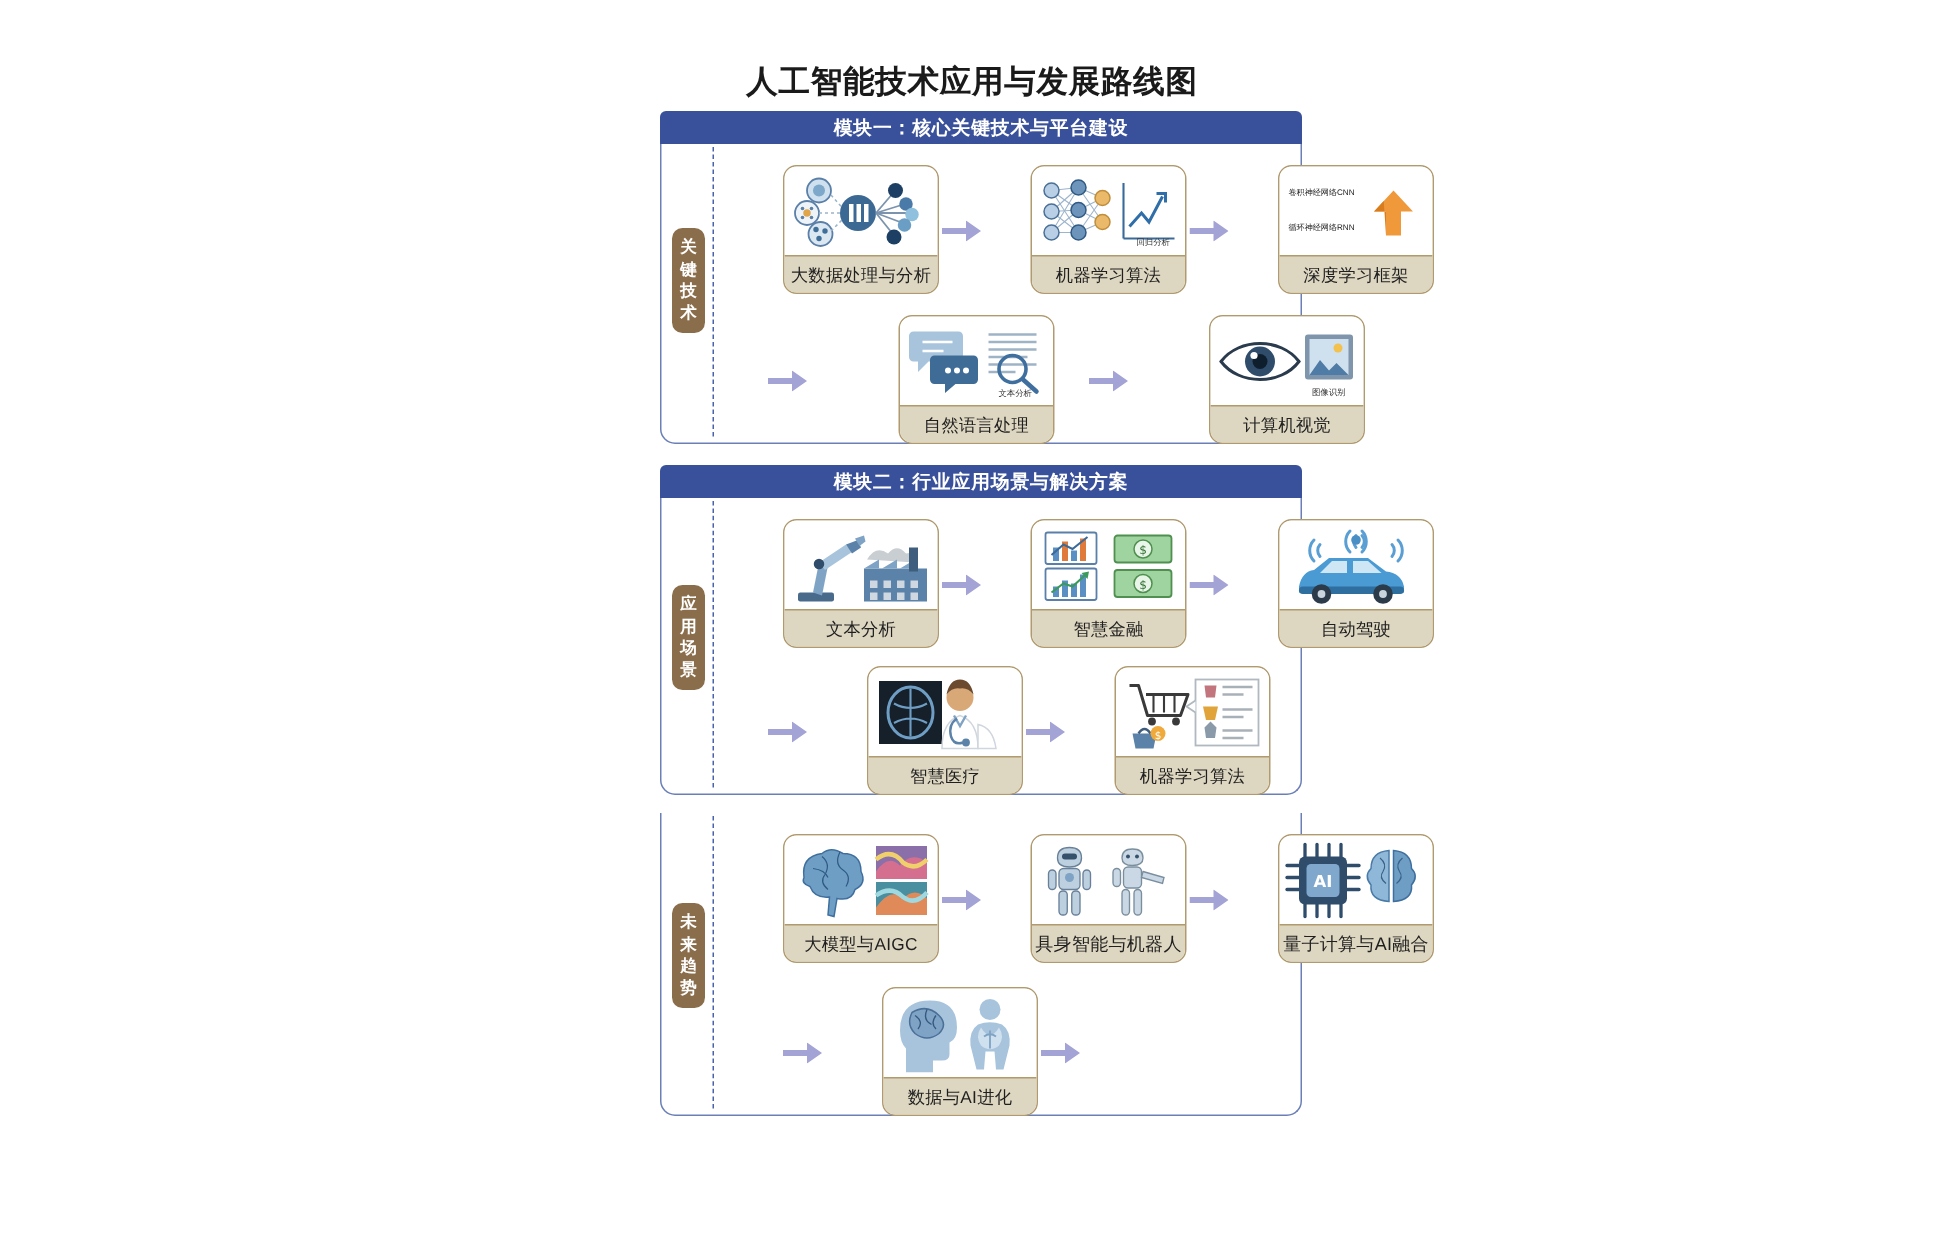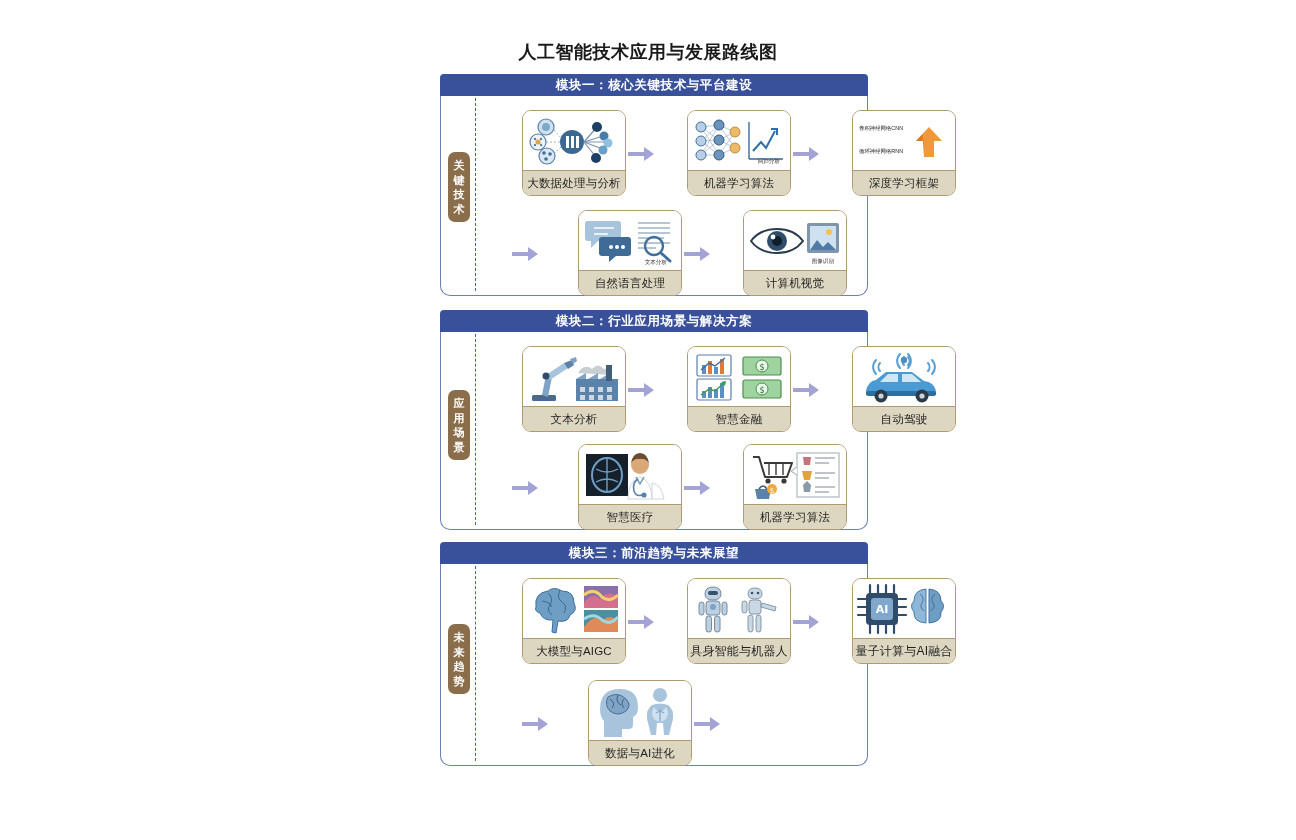--- a/index.html
+++ b/index.html
@@ -17,21 +17,21 @@
     width: 1296px;
     height: 840px;
   }
 
   
   .page-title {
     position: absolute;
     left: 0; top: 40px;
     width: 1296px;
     text-align: center;
-    font-size: 18px;
+    font-size: 21px;
     font-weight: 700;
     color: #1a1a1a;
     letter-spacing: 0.5px;
   }
 
   
   .module {
     position: absolute;
     left: 440px;
     width: 428px;
@@ -94,21 +94,21 @@
   #module-3 .side-tab { top: 60px; }
 
   
   .row {
     position: absolute;
     display: flex;
     align-items: flex-start;
   }
   .row-1 { left: 50px; top: 14px; }
   .row-2 { left: 50px; }
-  #module-1 .row-2 { top: 114px; }
+  #module-1 .row-2 { top: 114px; gap: 21px; }
   #module-2 .row-2 { top: 112px; }
   #module-3 .row-2 { top: 116px; }
 
   #module-1 .row-2, #module-2 .row-2, #module-3 .row-2 { left: 50px; }
 
   
   .arrow {
     width: 30px;
     height: 88px;
     display: flex;
@@ -520,21 +520,20 @@
               <path d="M50 18 l-6 4 l6 4" fill="#ffffff" stroke="#b0b8c0" stroke-width="1.2"></path>
             </svg>
           </div>
           <div class="card-label">机器学习算法</div>
         </div>
       </div>
     </div>
   </div>
 
   <div class="module" id="module-3">
-    <div class="module-header">模块三：前沿趋势与未来展望</div>
     <div class="module-body">
       <div class="dash-line"></div>
       <div class="side-tab">
         <span><div>未</div><div>来</div><div>趋</div><div>势</div></span>
       </div>
 
       <div class="row row-1">
         <div class="card">
           <div class="card-art">
             <svg width="96" height="52" viewBox="0 0 96 52">

